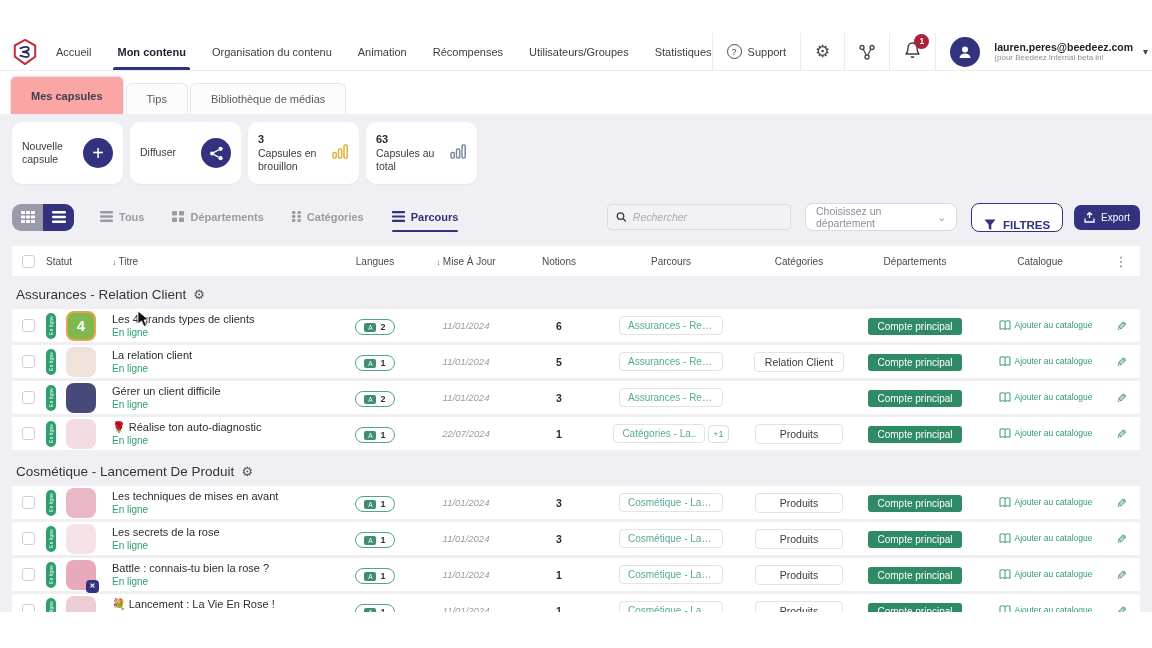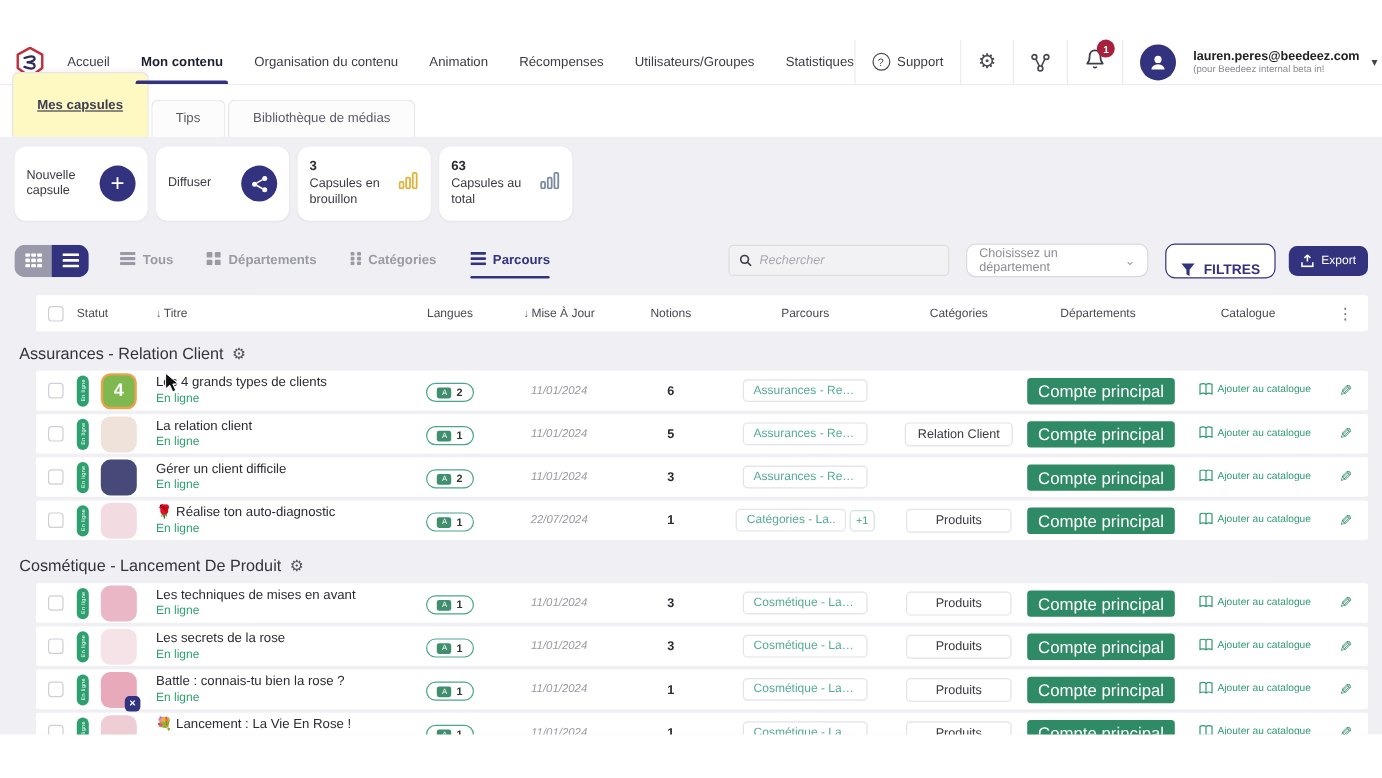--- a/index.html
+++ b/index.html
@@ -33,22 +33,22 @@
   .user-texts { line-height:1.15; margin:0 4px 0 8px; }
   .user-email { font-size:10.5px; font-weight:bold; color:#222; }
   .user-sub { font-size:8px; color:#8a8a94; }
   .caret { font-size:10px; color:#444; }
 
   
   .tabsrow { height:43px; background:#fff; display:flex; align-items:flex-end; padding:0 0 0 10px; }
   .tab { border:1px solid #e5e5ea; border-bottom:none; background:#fcfcfd; color:#5a5a64;
     font-size:11px; padding:0 20px; height:31px; display:flex; align-items:center;
     border-radius:6px 6px 0 0; cursor:pointer; margin-right:2px; white-space:nowrap; }
-  .tab.active { background:#fef9c3; height:54px; color:#3d3d52; font-weight:bold;
-    box-shadow:0 -2px 4px rgba(0,0,0,.04);text-decoration:underline; }
+  .tab.active { background:#fca5a5; height:38px; color:#3d3d52; font-weight:bold;
+    box-shadow:0 -2px 4px rgba(0,0,0,.04); }
 
   
   .content { height:498px; background:#f0f0f4; overflow:hidden; padding:0 12px; }
 
   .cards { display:flex; gap:7px; margin-top:8px; }
   .card { background:#fff; border-radius:10px; height:62px; width:111px;
     box-shadow:0 1px 2px rgba(40,40,80,.06); display:flex; align-items:center;
     padding:0 10px; gap:8px; }
   .card.action { cursor:pointer; justify-content:space-between; }
   .card-label { font-size:10.5px; color:#3a3a42; line-height:1.25; }
@@ -80,21 +80,21 @@
     justify-content:space-between; padding:0 10px; font-size:10.5px; color:#8c8c96; cursor:pointer; }
   .filtres-btn { margin-left:14px; height:29px; background:#fff; border:1.5px solid #32327e;
     border-radius:8px; color:#32327e; font-weight:bold; font-size:11.5px; display:flex;
     align-items:flex-end; gap:7px; padding:0 12px; cursor:pointer; }
   .export-btn { margin-left:11px; height:25px; background:#32327e; border:none; border-radius:7px;
     color:#fff; font-size:10px; display:flex; align-items:center; gap:6px; padding:0 10px; cursor:pointer; }
 
   
   .tgrid { display:grid; align-items:center;
     grid-template-columns:26px 16px 42px minmax(0,1fr) 70px 104px 74px 142px 106px 118px 124px 30px;
-    column-gap:4px; padding:0 4px;margin-left:18px; }
+    column-gap:4px; padding:0 4px; }
   .thead { background:#fff; height:30px; margin-top:12px; border-radius:2px; }
   .th { font-size:10px; color:#4a4a52; text-align:center; white-space:nowrap; }
   .th.left { text-align:left; }
   .sort-arrow { font-size:9px; color:#6a6a72; margin-right:2px; }
   .cbx { width:13px; height:13px; border:1.5px solid #cfcfd6; border-radius:3px; background:#fff; cursor:pointer; }
   .kebab { font-size:13px; color:#6a6a72; text-align:center; cursor:pointer; }
 
   .section-title { font-size:13.5px; color:#33333b; padding:11px 4px 7px; display:flex; align-items:center; gap:7px; }
   .section-gear { font-size:13px; color:#55555e; cursor:pointer; }
 
@@ -120,21 +120,21 @@
   .lang-n { font-size:9px; color:#333; font-weight:bold; }
   .date { font-size:9.5px; color:#9a9aa2; font-style:italic; }
   .notions { font-size:10.5px; color:#2b2b33; font-weight:bold; }
   .parcours-wrap { display:flex; align-items:center; justify-content:center; gap:3px; }
   .parcours-box { border:1px solid #e2e2e8; border-radius:4px; background:#fff; padding:3px 8px;
     font-size:10px; color:#55ab97; white-space:nowrap; max-width:104px; overflow:hidden;
     text-overflow:ellipsis; cursor:pointer; }
   .plus-box { border:1px solid #cfe4de; border-radius:4px; font-size:9px; color:#46a189; padding:3px 4px; }
   .cat-box { border:1px solid #e2e2e8; border-radius:4px; background:#fff; padding:3px 10px;
     font-size:10.5px; color:#3a3a42; white-space:nowrap; min-width:88px; display:inline-block; }
-  .dept-badge { background:#2f8a66; color:#fff; font-size:14px; padding:3px 9px;
+  .dept-badge { background:#2f8a66; color:#fff; font-size:10px; padding:3px 9px;
     border-radius:3px; white-space:nowrap; display:inline-block; cursor:pointer; }
   .catalog-link { display:inline-flex; align-items:center; gap:4px; color:#2f9a72;
     font-size:8.5px; cursor:pointer; white-space:nowrap;padding-left:11px; }
   .pencil { font-size:13px; color:#2f8a66; cursor:pointer; display:inline-block; transform:scaleX(-1); }
 
   .mouse-cursor { position:absolute; left:137px; top:310px; z-index:50; pointer-events:none; }
 </style>
 </head>
 <body>
 

